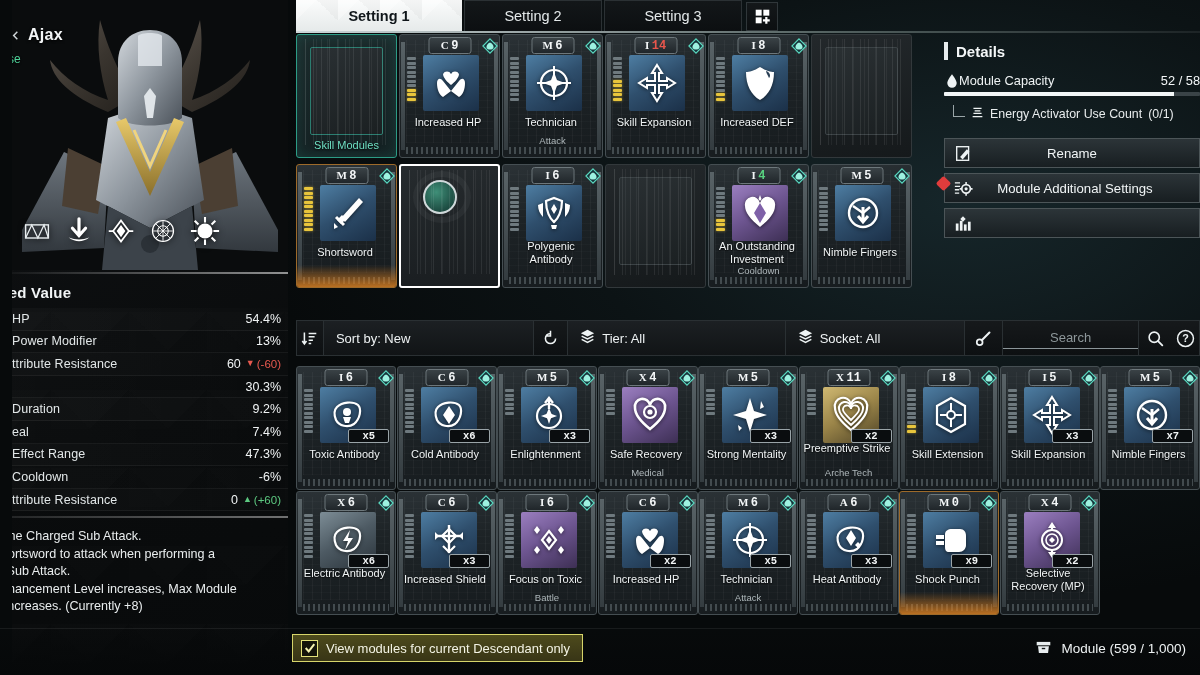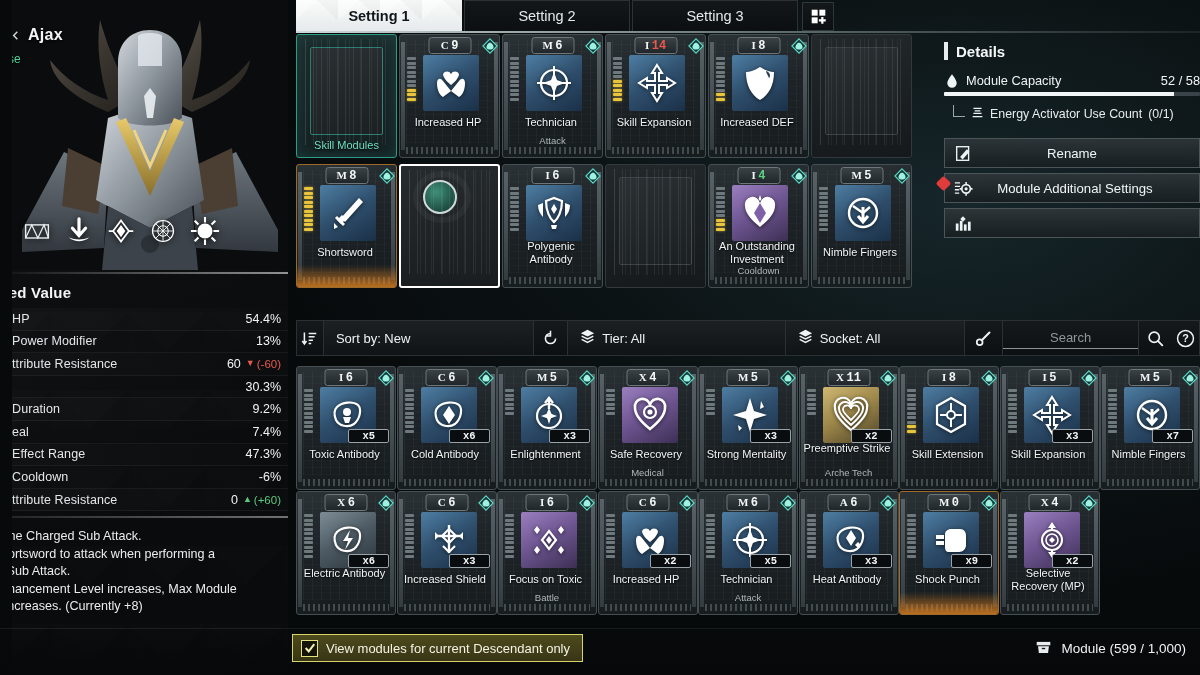--- a/index.html
+++ b/index.html
@@ -69,21 +69,21 @@
   .tab { position:relative; height:31px; display:flex; align-items:center; justify-content:center;
          font-size:14.5px; color:#e4e9ea; cursor:pointer; }
   .tab.t1 { width:166px; background:linear-gradient(180deg,#fbfcfc,#e6eaea);
             color:#10161a; font-weight:bold; }
   .tab.t1::before { content:""; position:absolute; inset:0;
             background:
               linear-gradient(135deg, rgba(255,255,255,.5) 25%, transparent 25%) 0 0/42px 42px,
               linear-gradient(225deg, rgba(0,0,0,.05) 25%, transparent 25%) 0 0/42px 42px;
             opacity:.55; pointer-events:none; }
   .tab.t1 span { position:relative; z-index:2;text-align:right; }
-  .tab.dark { width:166px; background:linear-gradient(180deg,#131719,#0c0f11);
+  .tab.dark { width:138px; background:linear-gradient(180deg,#131719,#0c0f11);
               border:1px solid #2b3134; border-bottom:none; margin-left:2px; }
   .tab-add { width:32px; height:29px; margin-left:4px; display:flex; align-items:center; justify-content:center;
              background:linear-gradient(180deg,#14181a,#0c0f11); border:1px solid #30373a; cursor:pointer; }
 
   .tabs-underline { position:absolute; left:296px; top:31px; width:904px; height:2px;
                     background:linear-gradient(90deg,#cfd8da,#52605f 60%,#1d2426); z-index:7; }
 
   
   .equip-panel { position:absolute; left:296px; top:34px; width:620px; height:262px; z-index:5; }
   .equip-grid { display:grid; grid-template-columns:repeat(6,101px); grid-auto-rows:124px;
@@ -172,21 +172,21 @@
       background:radial-gradient(circle at 38% 34%, #3f8f78, #1d4c42 70%);
       border:2px solid #cfd8da; }
   .slot-empty .orb-ring { position:absolute; left:12px; top:5px; width:58px; height:52px; border-radius:50%;
       border:6px solid rgba(255,255,255,.045); }
 
   
   .details { position:absolute; left:944px; top:40px; width:256px; height:250px; z-index:6; }
   .det-head { display:flex; align-items:center; gap:8px; height:22px; }
   .det-bar { width:4px; height:18px; background:#e7ecee; }
   .det-title { font-size:15px; font-weight:bold; color:#f4f7f8; }
-  .det-row { display:flex; align-items:center; gap:7px; margin-top:11px; font-size:12.8px; }
+  .det-row { display:flex; align-items:center; margin-top:11px; font-size:12.8px; }
   .det-row .dicon { width:15px; display:flex; justify-content:center; color:#e6ecee; }
   .det-row .dlabel { color:#eef2f3; flex:1; }
   .det-row .dval { color:#f4f7f8; white-space:nowrap; font-size:12.8px; }
   .cap-bar { margin-top:4px; height:4px; width:100%; background:#3a4347; border-radius:1px; overflow:hidden; }
   .cap-fill { height:100%; background:#f2f6f7; }
   .det-sub { display:flex; align-items:center; gap:6px; margin-top:9px; margin-left:9px; font-size:12.4px; }
   .elbow { width:12px; height:12px; border-left:1.5px solid #9aa5a8; border-bottom:1.5px solid #9aa5a8;
            margin-bottom:5px; }
 
   .det-btns { margin-top:16px; display:flex; flex-direction:column; gap:5px; }

